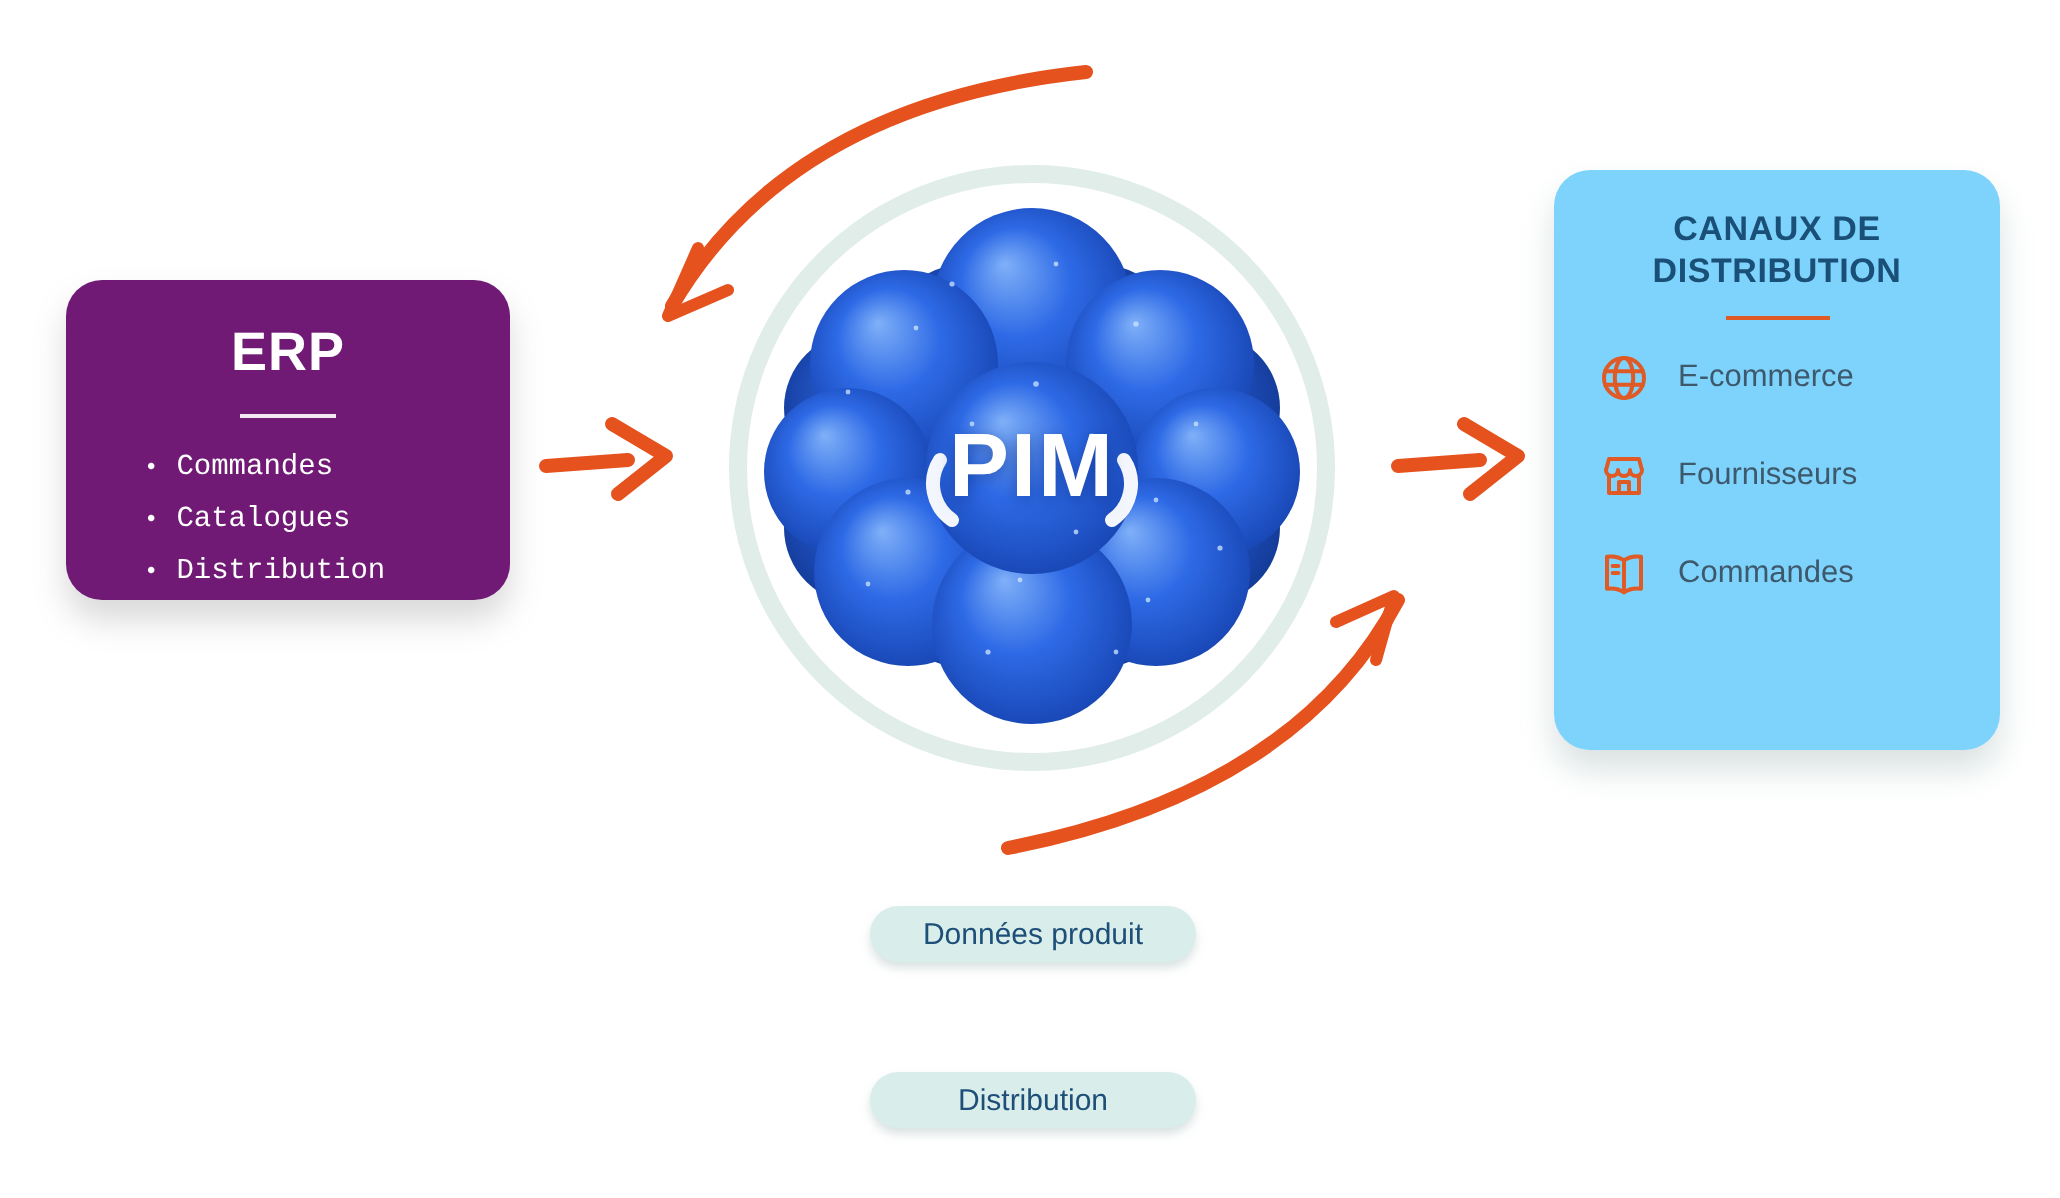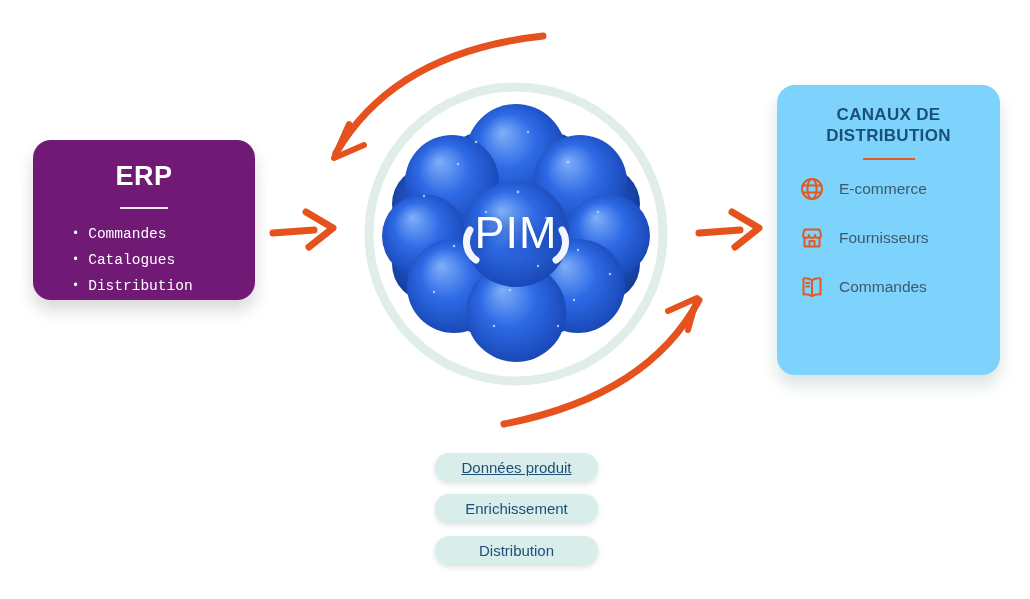--- a/index.html
+++ b/index.html
@@ -17,21 +17,21 @@
   .erp-title { margin-top:21px; text-align:center; font-size:27px; font-weight:bold; letter-spacing:.5px; }
   .erp-divider { width:48px; height:2px; background:rgba(255,255,255,.9); margin:15px auto 0; }
   .erp-list { list-style:none; margin:17px 16px 0; padding:0 0 0 23px; font-size:14.5px;font-family:Liberation Mono, monospace; }
   .erp-list li { display:flex; align-items:center; gap:9px; margin-bottom:10px; }
   .erp-list li::before { content:"•"; font-size:12px; line-height:1; }
 
   
   .center-svg { position:absolute; left:356px; top:74px; width:320px; height:320px; }
   .pim-label {
     position:absolute; left:441px; top:207px; width:150px; text-align:center;
-    font-size:45px; font-weight:normal; color:#ffffff; letter-spacing:1px;
+    font-size:45px; font-weight:bold; color:#ffffff; letter-spacing:1px;
     text-shadow:0 2px 8px rgba(10,40,120,.5);
   }
 
   
   .arrows-svg { position:absolute; left:0; top:0; width:1030px; height:599px; pointer-events:none; }
 
   
   .channels-box {
     position:absolute; left:777px; top:85px; width:223px; height:290px;
     background:#7dd3fc; border-radius:18px;
@@ -50,21 +50,21 @@
   .channel-label { font-size:15.5px; color:#3E586C; }
 
   
   .pill {
     position:absolute; left:435px; width:163px; height:28px;
     background:#D9EDEB; border-radius:15px;
     display:flex; align-items:center; justify-content:center;
     font-size:15px; color:#1D4F78;
     box-shadow:0 3px 5px rgba(150,172,172,.35);
   }
-  .pill-1 { top:453px;text-decoration:underline; }
+  .pill-1 { top:453px; }
   .pill-2 { top:494px; }
   .pill-3 { top:536px; }
 </style>
 </head>
 <body>
 
 <div class="canvas">
 
   <div class="erp-box">
     <div class="erp-title">ERP</div>
@@ -211,16 +211,15 @@
           </svg>
         </span>
         <span class="channel-label">Commandes</span>
       </div>
 
 
     </div>
   </div>
 
   <div class="pill pill-1">Données produit</div>
-  <div class="pill pill-2">Enrichissement</div>
   <div class="pill pill-3">Distribution</div>
 
 </div>
 
 </body></html>

